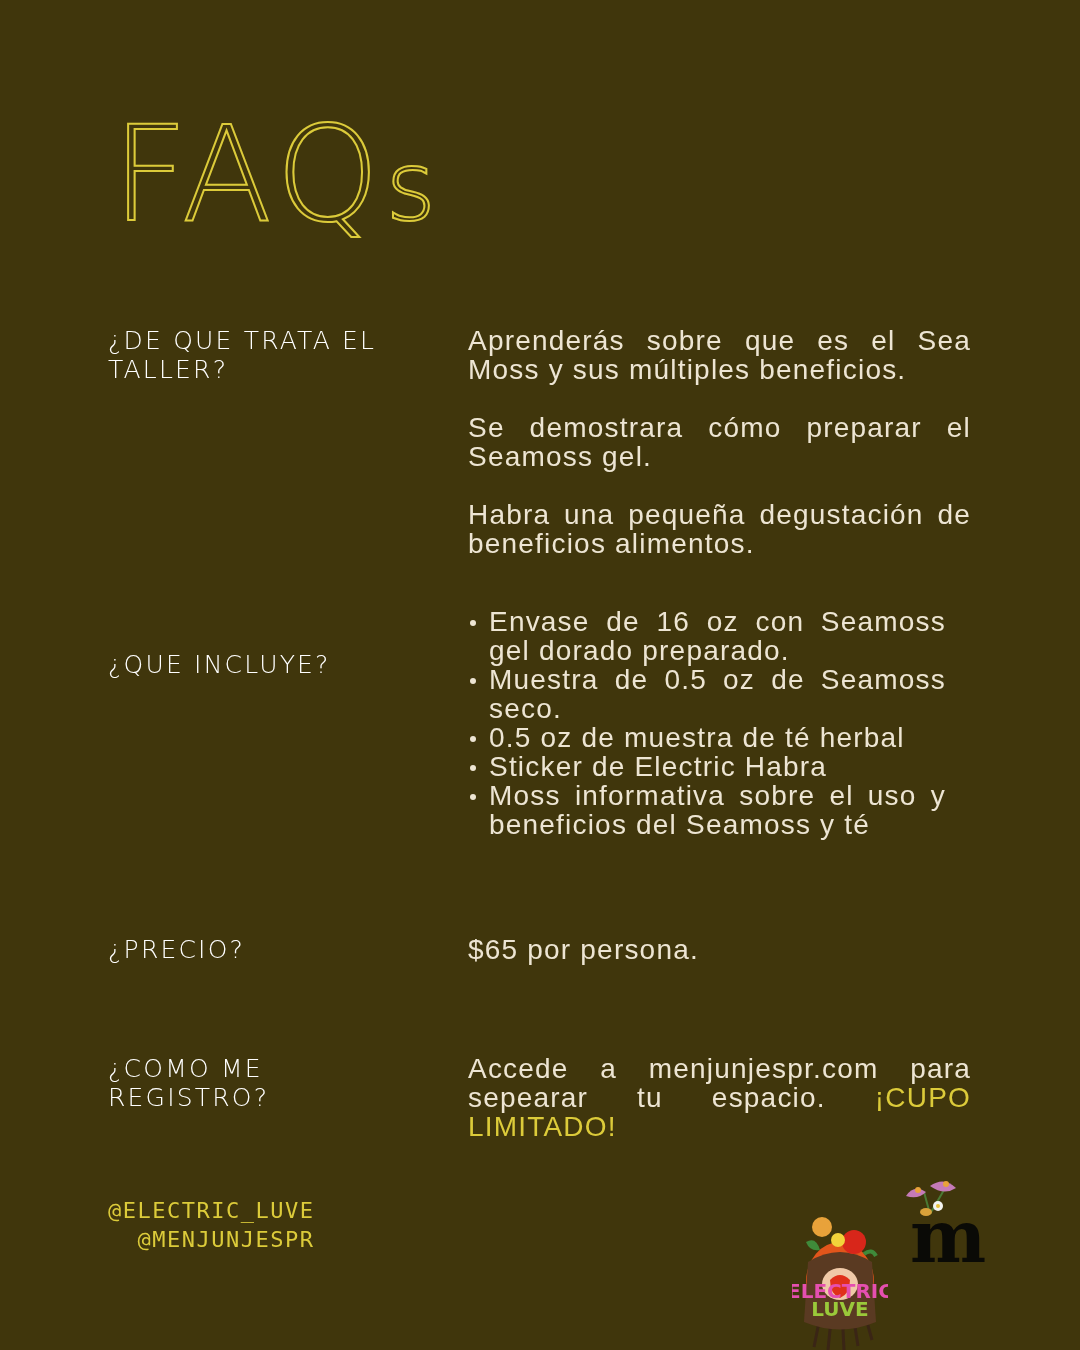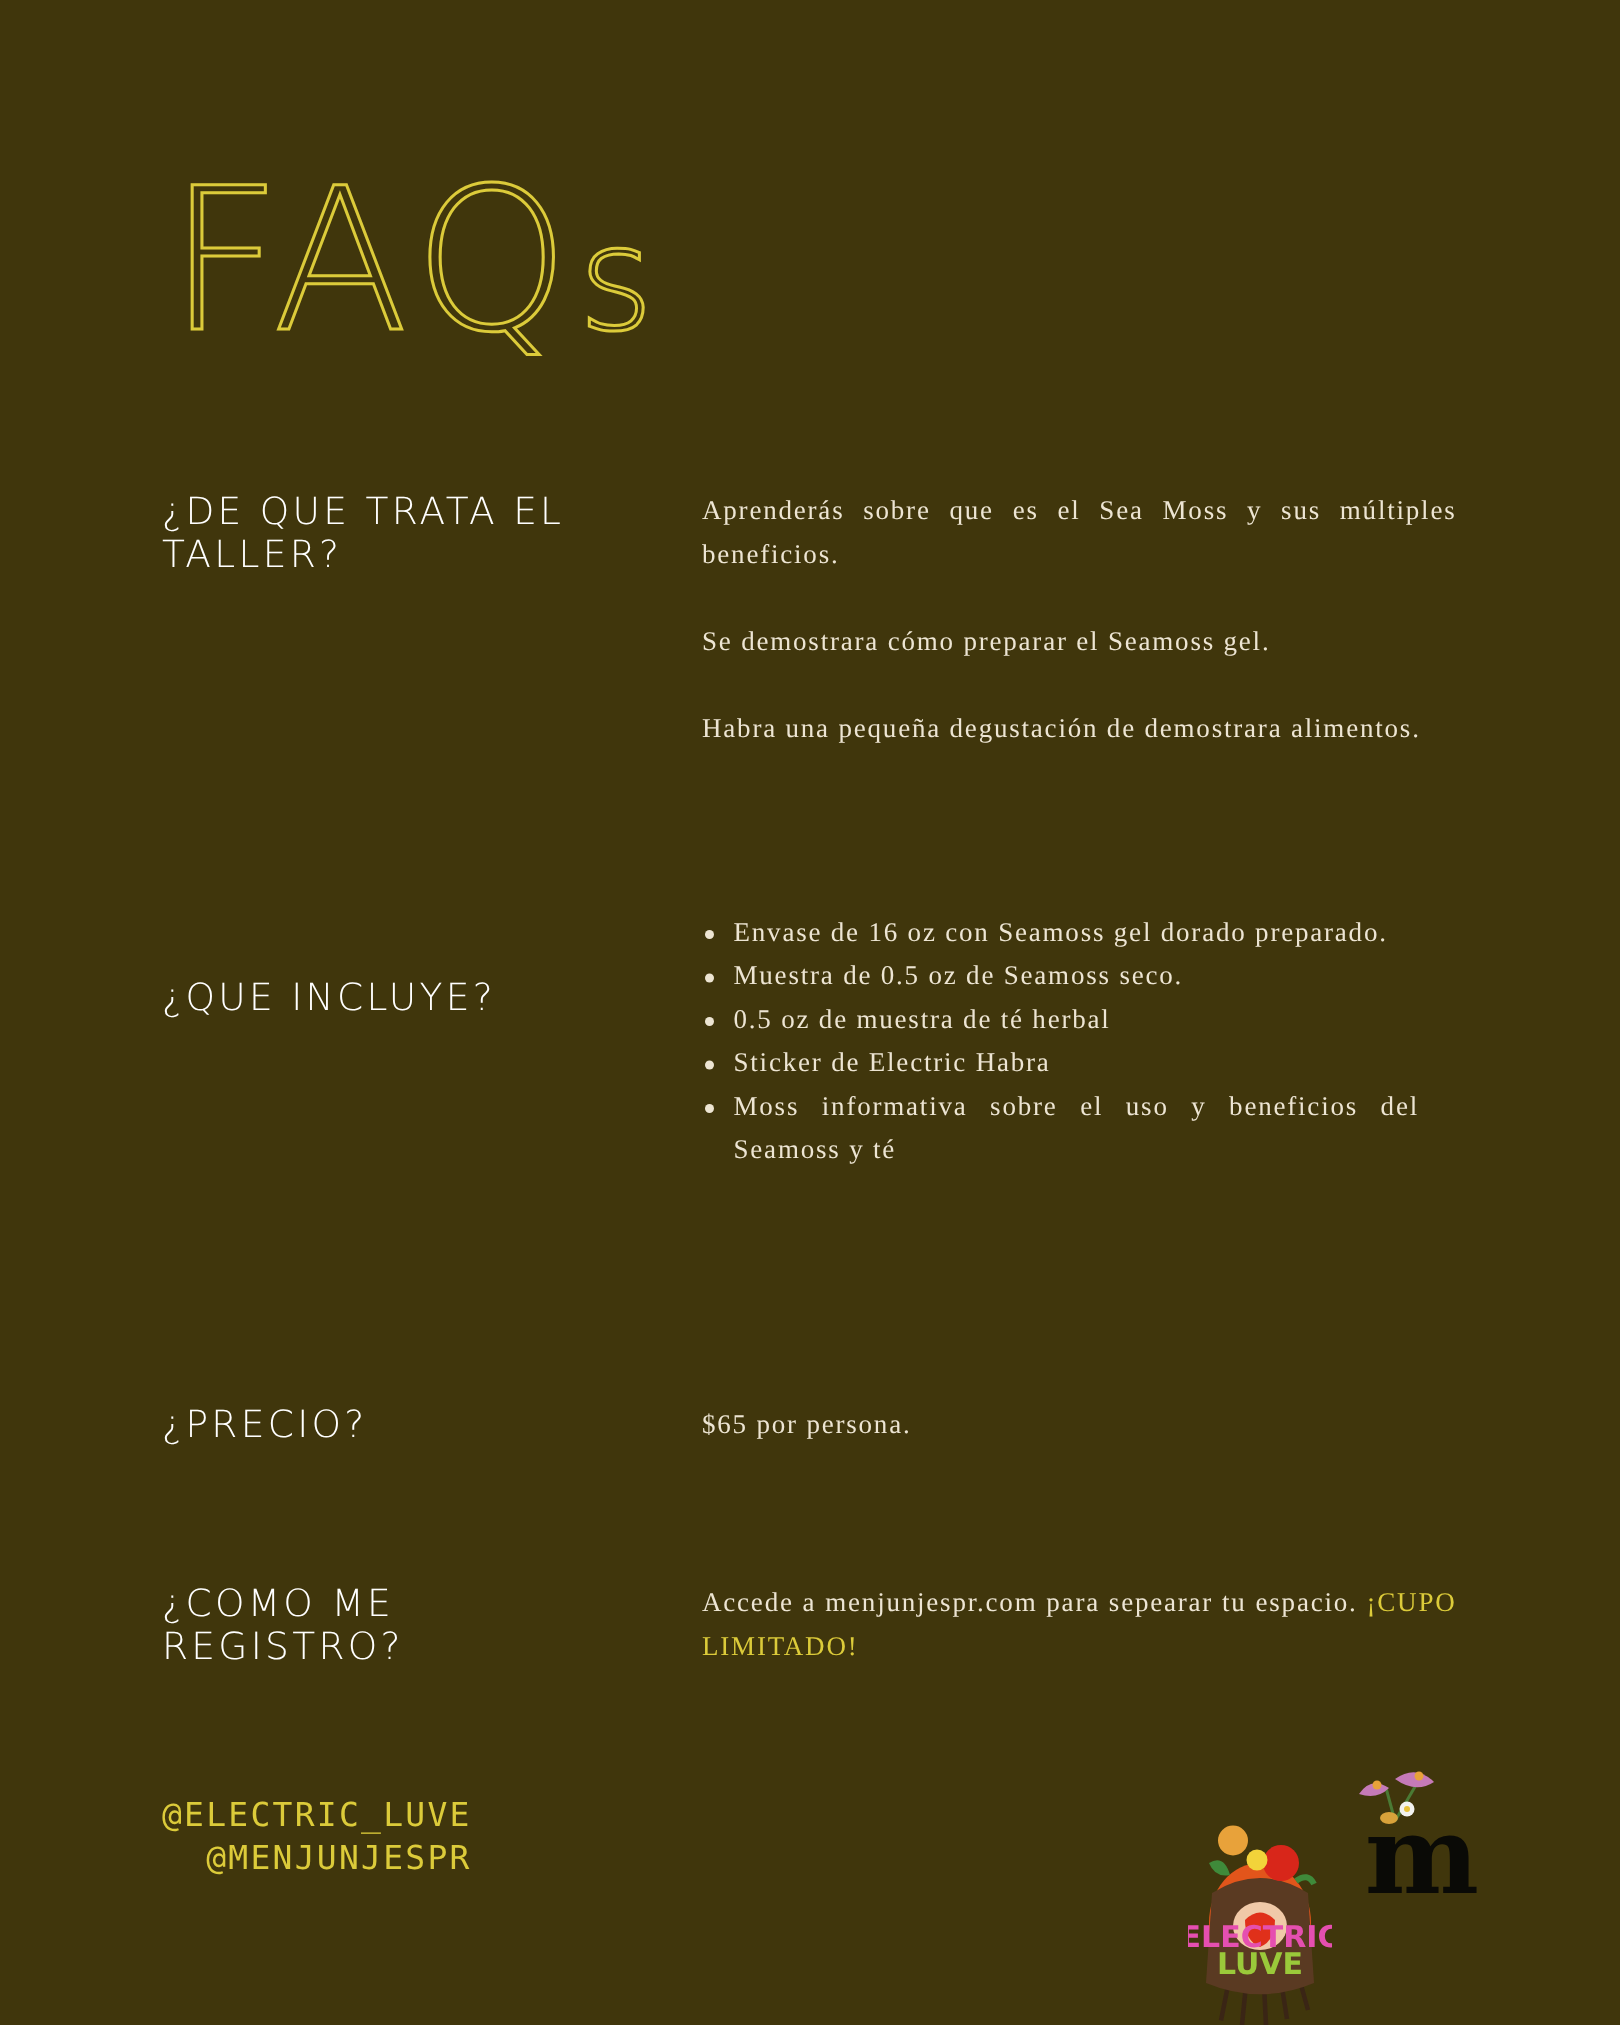--- a/index.html
+++ b/index.html
@@ -27,22 +27,22 @@
     font-weight: 200;
     font-size: 25px;
     letter-spacing: 2.2px;
     line-height: 29px;
     color: #ffffff;
     width: 300px;
     text-transform: uppercase;
   }
   .a {
     position: absolute; left: 468px; width: 503px;
-    font-family: Liberation Serif, serif;
-    font-size: 18px;
+    font-family: Liberation Sans, sans-serif;
+    font-size: 28px;
     line-height: 29px;
     letter-spacing: 1.2px;
     color: #ede5d3;
     text-align: justify;
   }
   .a p { margin: 0 0 29px 0; text-align-last: left; }
   .a p:last-child { margin-bottom: 0; }
   ul.list { margin: 0; padding: 0; list-style: none; width: 478px; }
   ul.list li { position: relative; padding-left: 21px; text-align: justify; text-align-last: left; }
   ul.list li::before {
@@ -66,21 +66,21 @@
 </style>
 </head>
 <body>
 
 <div class="title"><span>FAQ</span><span class="small">s</span></div>
 
 <div class="q" style="top:326px;">¿DE QUE TRATA EL TALLER?</div>
 <div class="a" style="top:326px;">
   <p>Aprenderás sobre que es el Sea Moss y sus múltiples beneficios.</p>
   <p>Se demostrara cómo preparar el Seamoss gel.</p>
-  <p>Habra una pequeña degustación de demostrara alimentos.</p>
+  <p>Habra una pequeña degustación de beneficios alimentos.</p>
 </div>
 
 <div class="q" style="top:607px;margin-top:43px;">¿QUE INCLUYE?</div>
 <div class="a" style="top:607px;">
   <ul class="list">
     <li>Envase de 16 oz con Seamoss gel dorado preparado.</li>
     <li>Muestra de 0.5 oz de Seamoss seco.</li>
     <li>0.5 oz de muestra de té herbal</li>
     <li>Sticker de Electric Habra</li>
     <li>Moss informativa sobre el uso y beneficios del Seamoss y  té</li>

